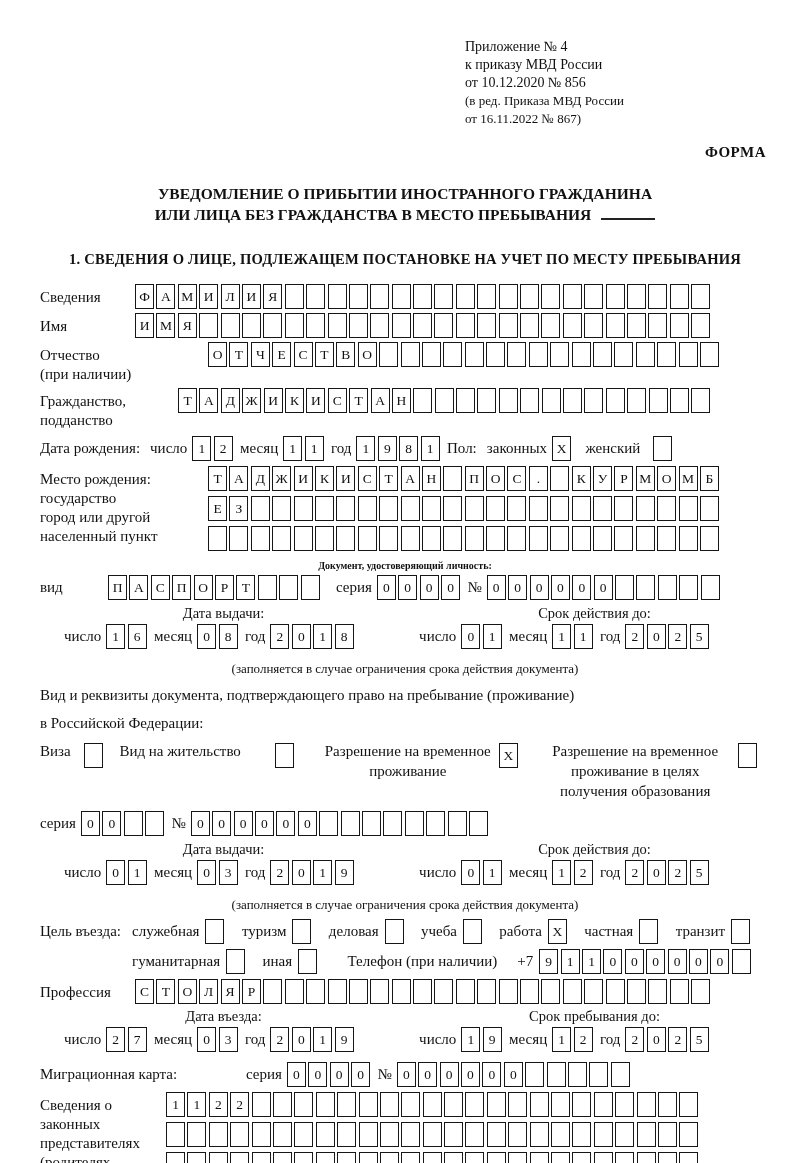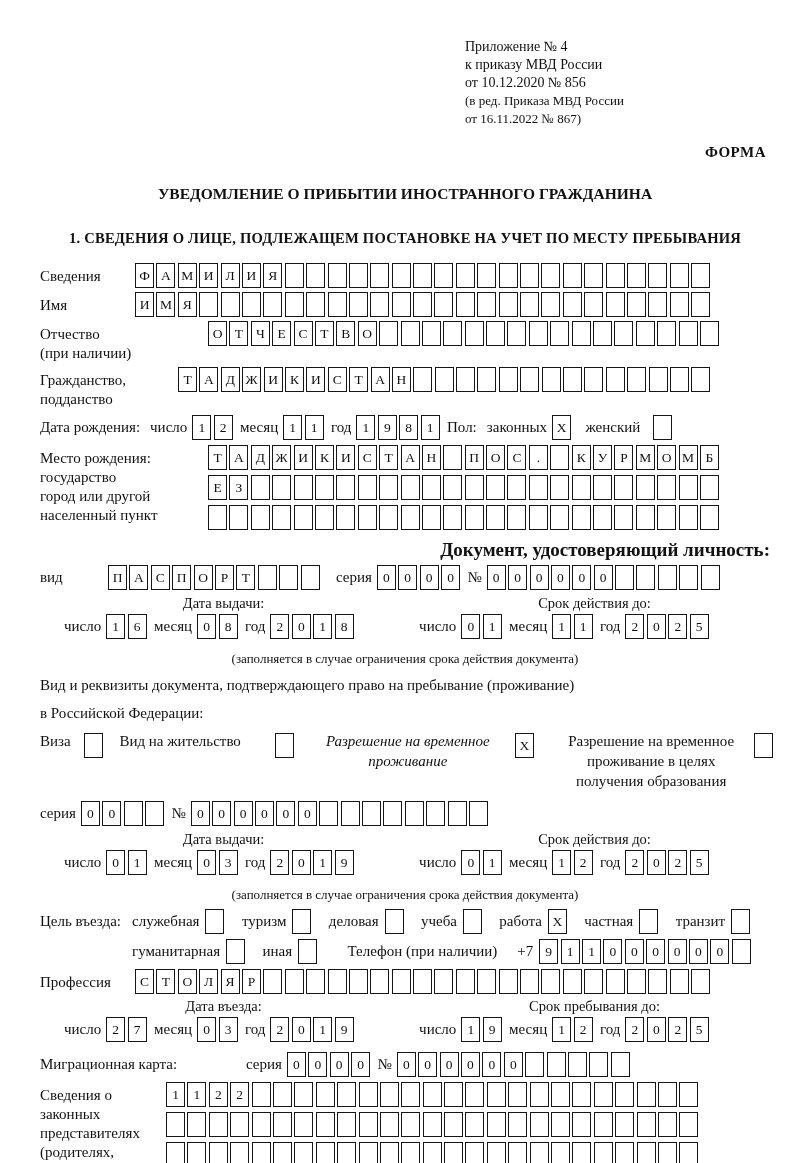--- a/index.html
+++ b/index.html
@@ -29,21 +29,21 @@
         margin-right:2.4px;display:flex;align-items:center;justify-content:center;
         font-size:13.5px;background:#fff;}
   .stack .cells{margin-bottom:5px;}
 
   
   .inline-line{display:flex;align-items:center;margin-bottom:5px;}
   .inline-line .t{margin:0 5px;white-space:nowrap;}
   .inline-line .t.first{margin-left:0;}
 
   
-  .band{text-align:right;font-weight:bold;font-size:19px;margin:2px 0 4px 0;}
+  .band{text-align:center;font-weight:bold;font-size:10px;margin:2px 0 4px 0;}
 
   
   .dates{display:flex;margin-bottom:2px;}
   .dcol{box-sizing:border-box;}
   .dcol.left{width:47%;padding-left:24px;}
   .dcol.right{width:53%;padding-left:36px;}
   .date-heading{text-align:center;font-size:14.5px;margin-bottom:2px;}
   .date-line{display:flex;align-items:center;}
   .date-line .t{margin:0 5px;white-space:nowrap;}
   .date-line .t.first{margin-left:0;}
@@ -51,21 +51,21 @@
 
   
   .res-head{line-height:24px;margin-top:4px;}
   .opt-row{display:flex;align-items:flex-start;margin:6px 0 10px 0;}
   .opt{display:flex;align-items:flex-start;}
   .opt .cells{margin-top:2px;}
   .opt-label{line-height:20px;}
   .opt-label.center{text-align:center;}
   .wv{width:44px;}
   .wp{width:150px;padding-left:14px;}
-  .wr1{width:178px;text-align:center;margin-left:22px;margin-right:18px;font-style:italic;}
+  .wr1{width:178px;text-align:center;margin-left:22px;margin-right:2px;}
   .wr2{width:186px;text-align:center;margin-left:22px;margin-right:10px;}
   .gap6{width:6px;flex:none;}
 
   
   .purpose .t{margin-right:6px;white-space:nowrap;}
   .purpose .cells{margin-right:10px;}
   .indent{padding-left:92px;}
 </style>
 </head>
 <body>
@@ -76,20 +76,21 @@
     <div>Приложение № 4</div>
     <div>к приказу МВД России</div>
     <div>от 10.12.2020 № 856</div>
     <div class="amend">(в ред. Приказа МВД России</div>
     <div class="amend">от 16.11.2022 № 867)</div>
   </div>
   <div class="forma">ФОРМА</div>
 
   <div class="title">
     <div>УВЕДОМЛЕНИЕ О ПРИБЫТИИ ИНОСТРАННОГО ГРАЖДАНИНА</div>
+    <div><span>ИЛИ ЛИЦА БЕЗ ГРАЖДАНСТВА В МЕСТО ПРЕБЫВАНИЯ</span><span class="blank-line"></span></div>
   </div>
 
   <div class="sec-heading">1. СВЕДЕНИЯ О ЛИЦЕ, ПОДЛЕЖАЩЕМ ПОСТАНОВКЕ НА УЧЕТ ПО МЕСТУ ПРЕБЫВАНИЯ</div>
 
   <div class="row">
     <div class="lbl lw1">Сведения</div>
     <div class="cells">
         <span class="cell">Ф</span>
         <span class="cell">А</span>
         <span class="cell">М</span>

